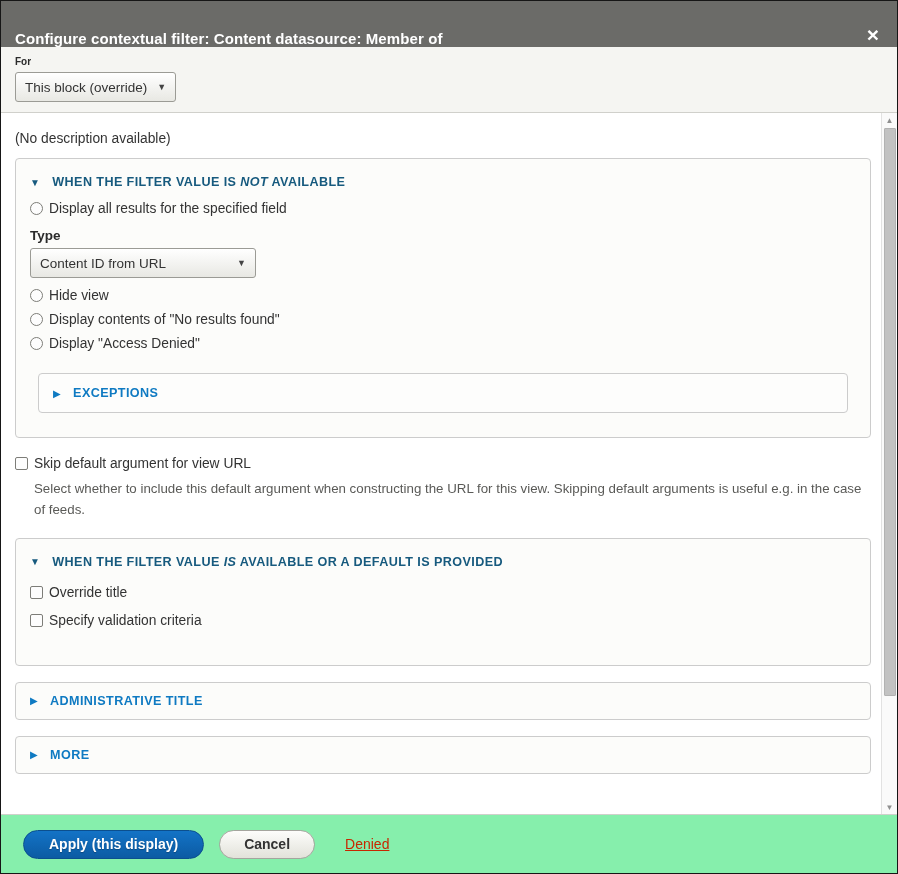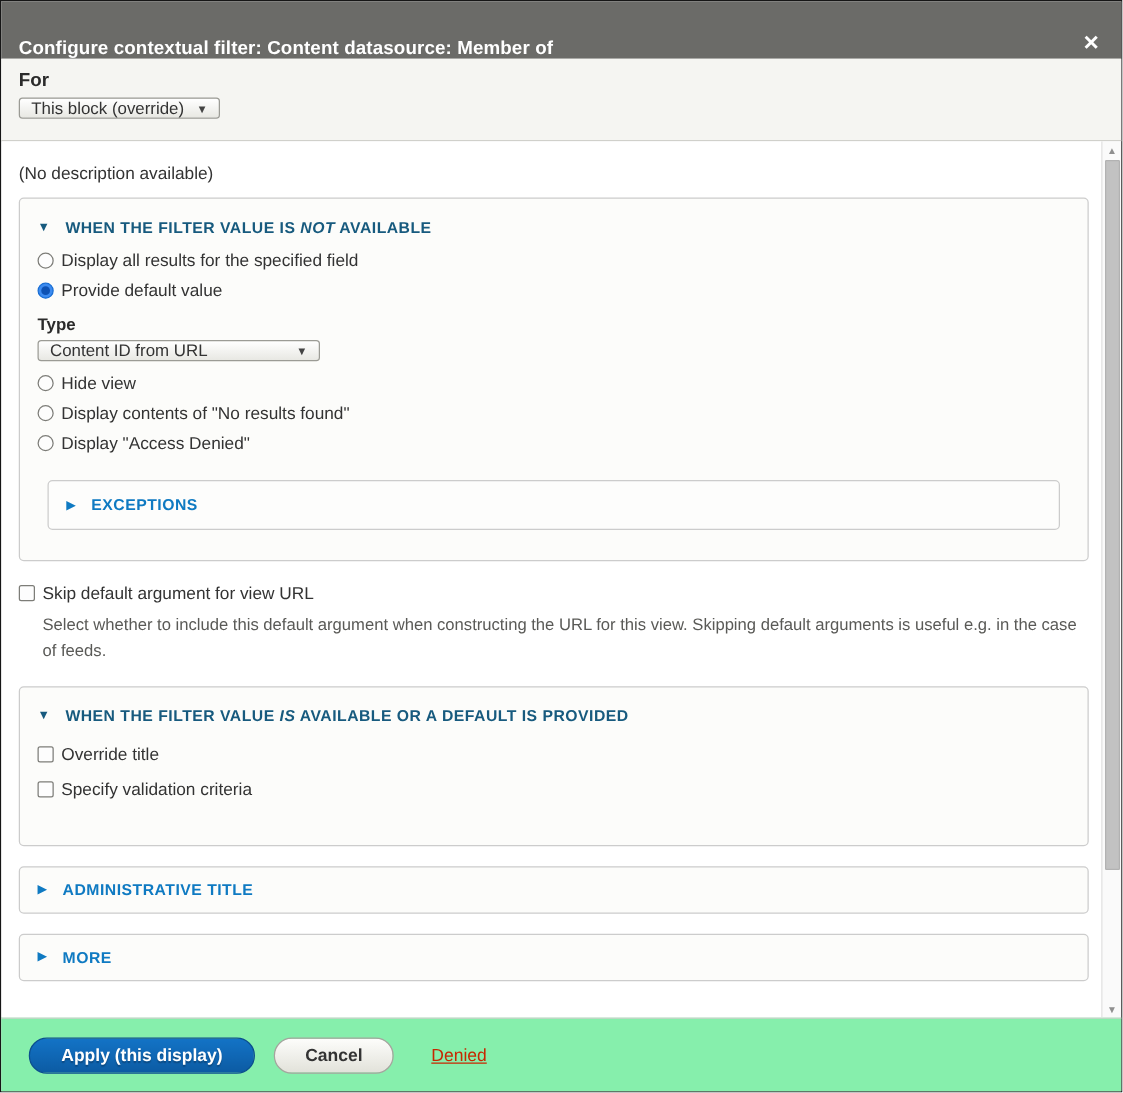--- a/index.html
+++ b/index.html
@@ -38,29 +38,29 @@
 
   
   .for-bar {
     flex: 0 0 66px; height: 66px;
     background: #f5f5f2;
     border-bottom: 1px solid #d0d0cb;
     padding: 9px 14px 0 14px;
   }
   .for-bar .for-label {
     display: block;
-    font-weight: bold; font-size: 15px; color: #2b2b2b;
+    font-weight: bold; font-size: 10px; color: #2b2b2b;
     margin-bottom: 5px;
   }
   .select {
     display: inline-flex; align-items: center;
     background: linear-gradient(#ffffff, #e8e8e3);
     border: 1px solid #9b9b95;
     border-radius: 3px;
-    height: 17px;
+    height: 30px;
     padding: 0 9px;
     font-size: 13.5px; color: #333;
     cursor: pointer;
   }
   .select .sel-arrow {
     font-size: 9px; color: #444; margin-left: 10px;
   }
   .select.type-select { width: 226px; justify-content: space-between; }
 
   
@@ -225,24 +225,20 @@
       <div class="fs expanded">
         <div class="fs-legend">
           <span class="marker">▼</span>
           <span><span>WHEN THE FILTER VALUE IS </span><em>NOT</em><span> AVAILABLE</span></span>
         </div>
 
         <div class="opt-row">
           <span class="radio"></span>
           <span>Display all results for the specified field</span>
         </div>
-        <div class="opt-row">
-          <span class="radio checked"></span>
-          <span>Provide default value</span>
-        </div>
 
         <div class="type-label">Type</div>
         <div class="type-select-row">
           <div class="select type-select">
             <span>Content ID from URL</span>
             <span class="sel-arrow">▼</span>
           </div>
         </div>
 
         <div class="opt-row">

